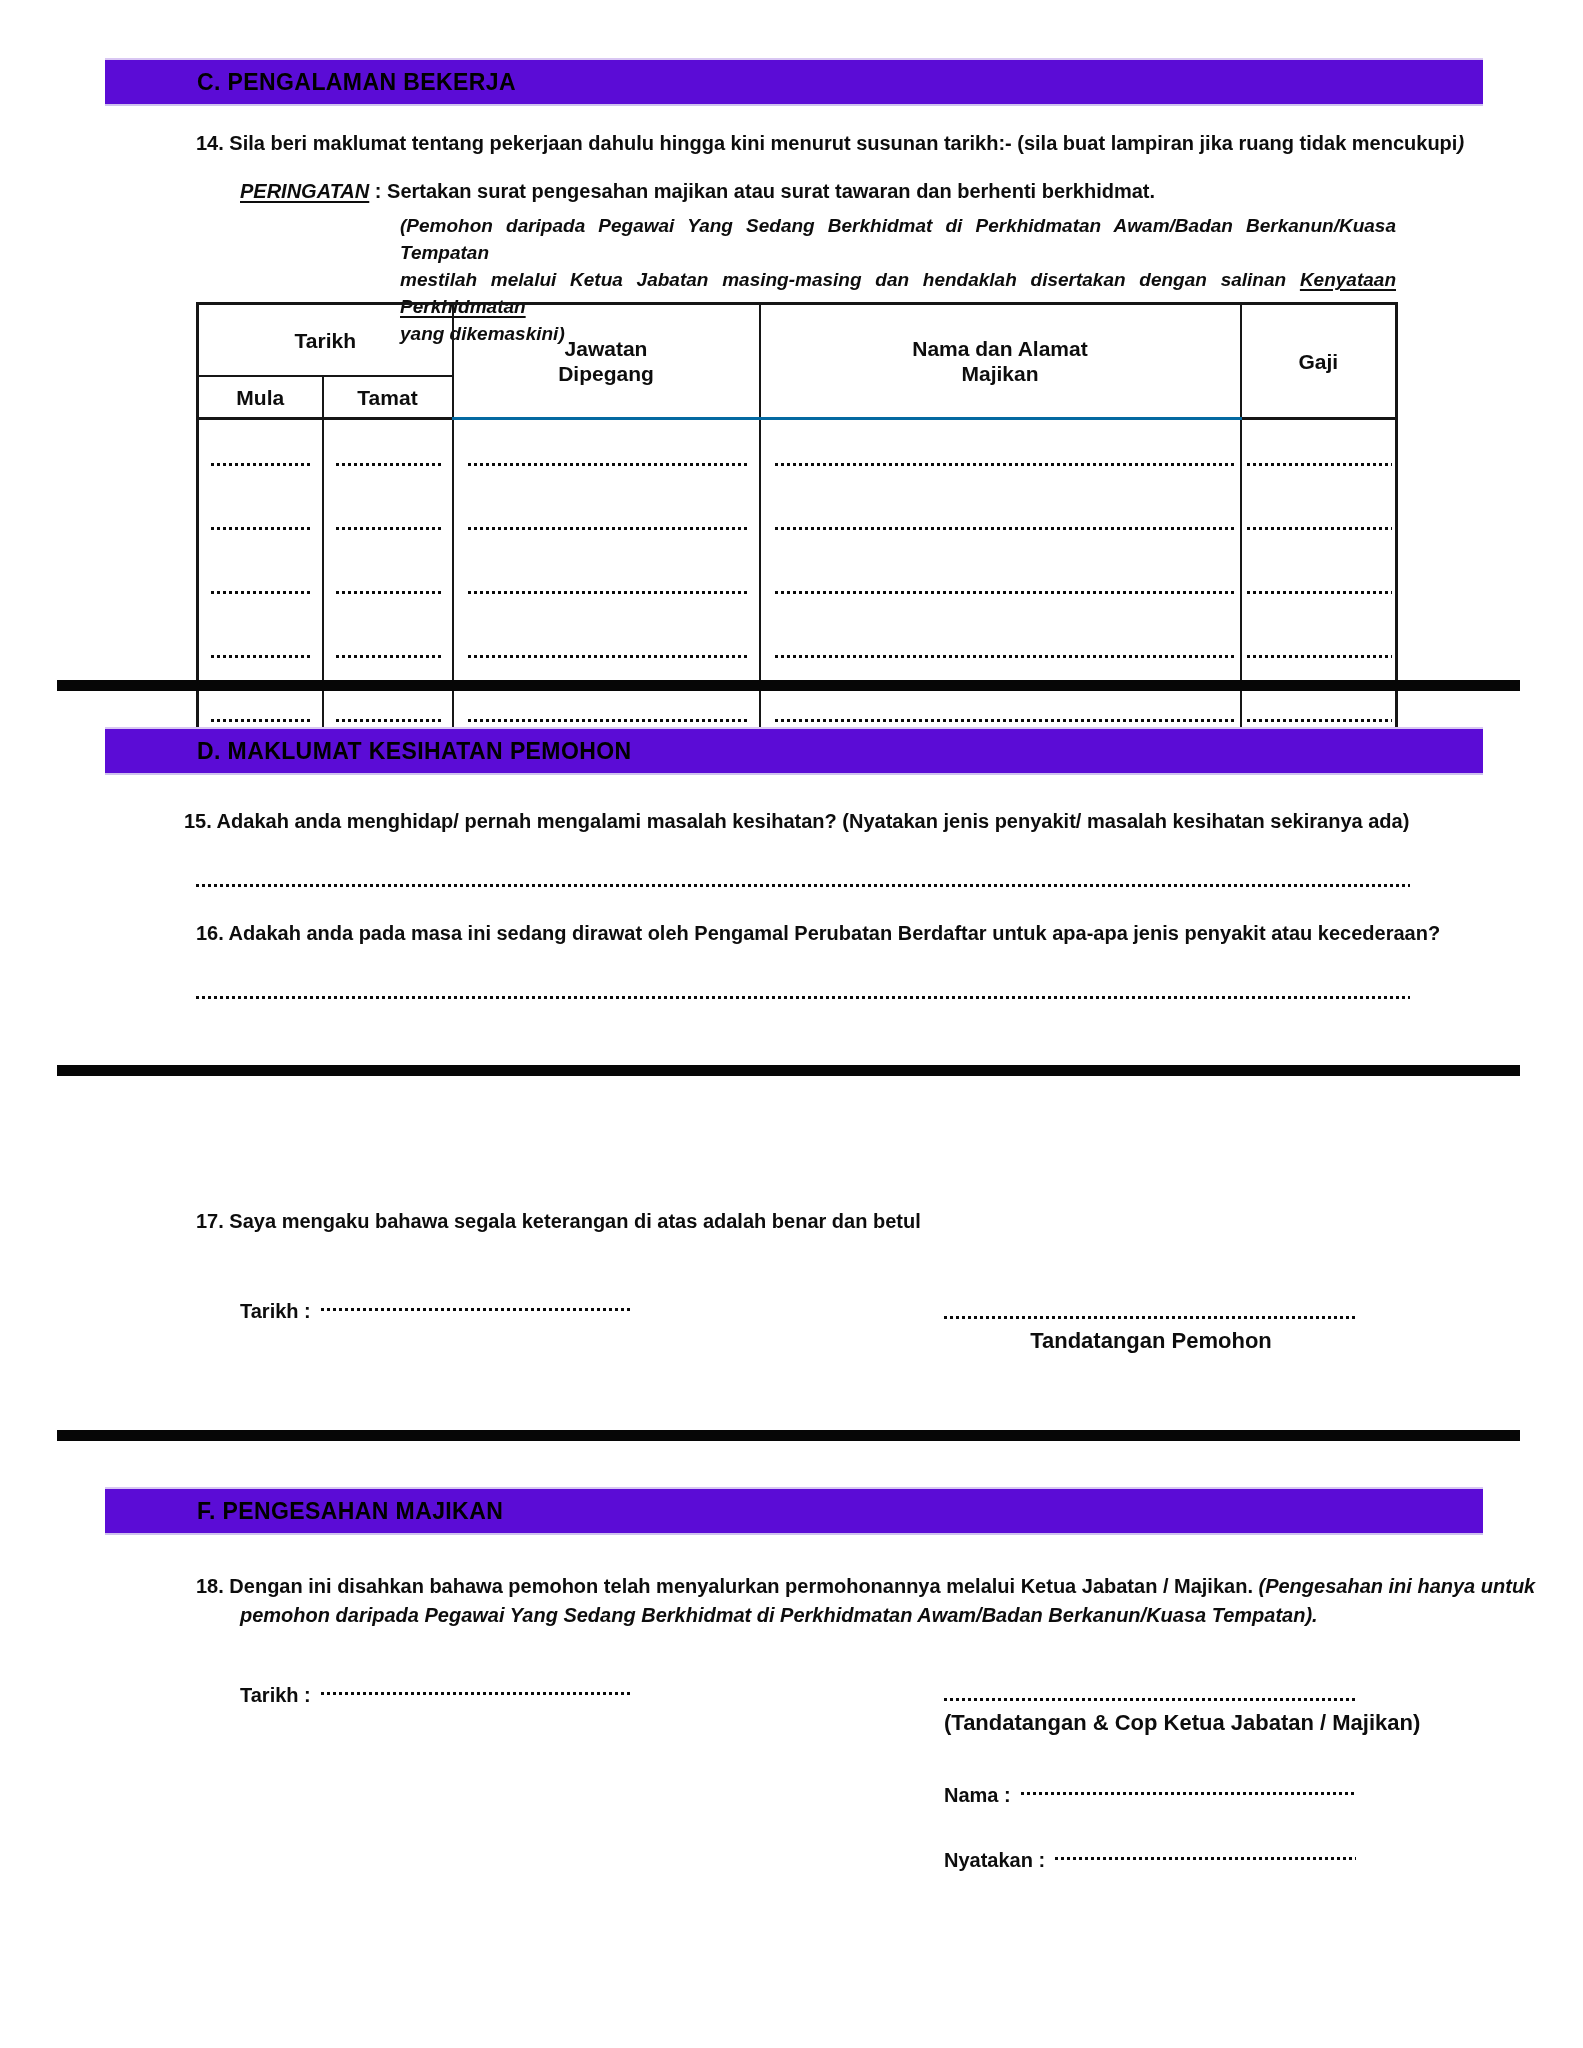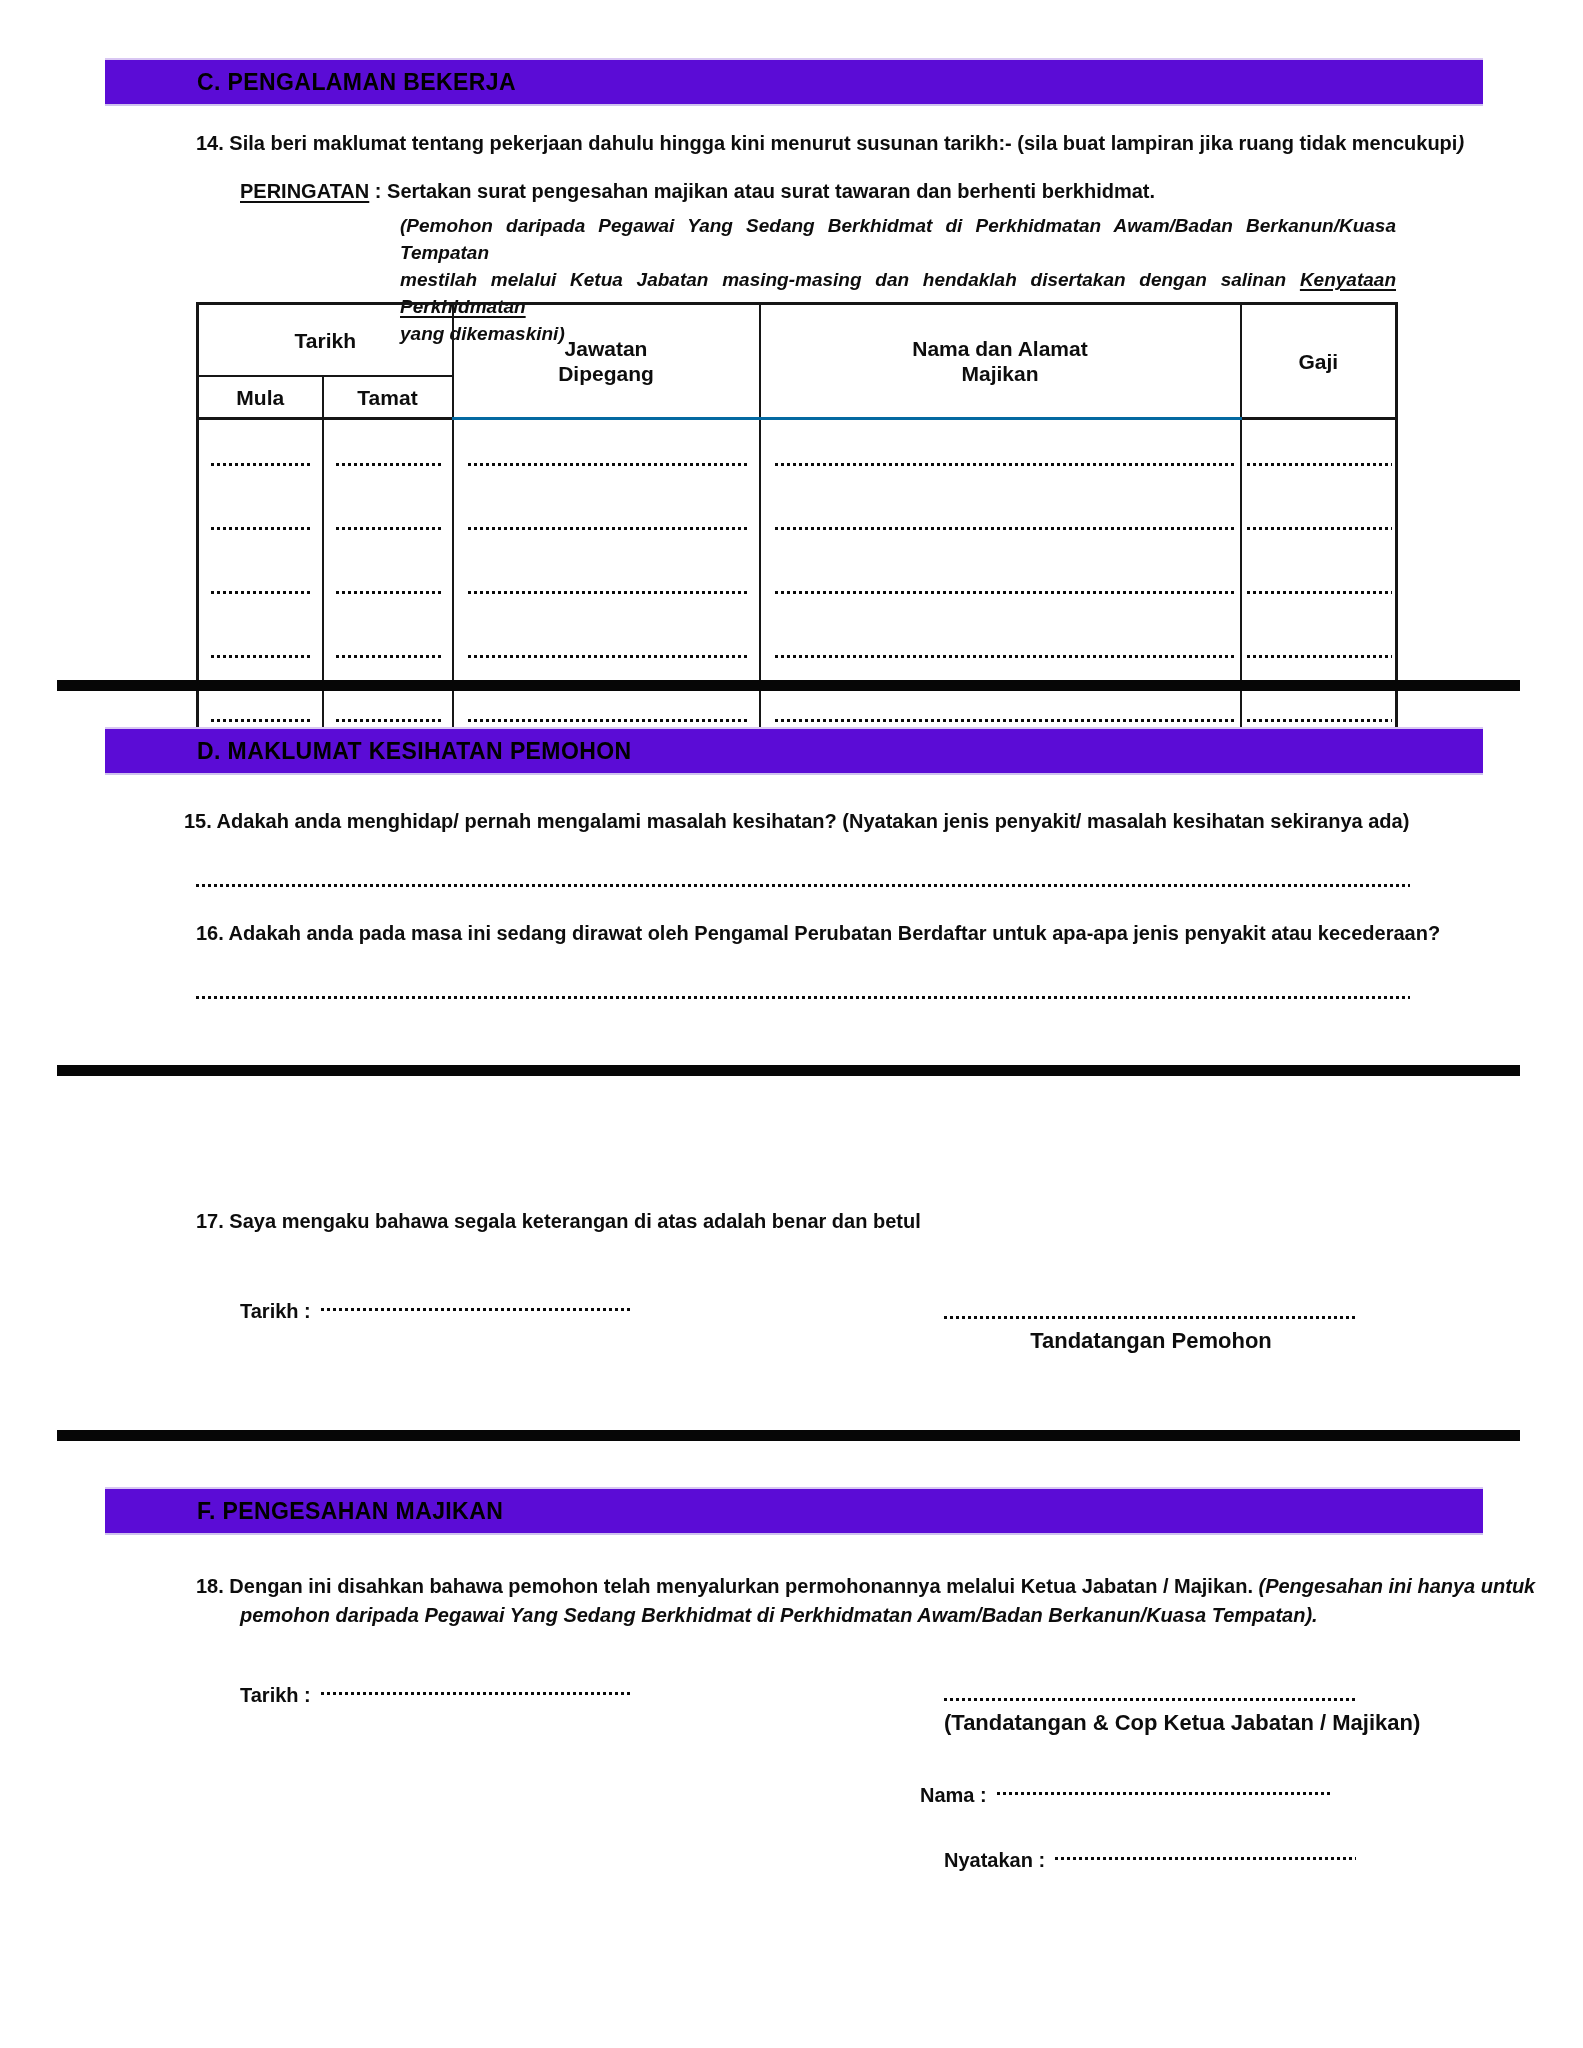--- a/index.html
+++ b/index.html
@@ -12,21 +12,21 @@
   .sbar {
     position:absolute; left:105px; width:1378px; height:48px;
     background:#5B0CD6; box-sizing:border-box;
     border-top:2px solid #d9c7f3; border-bottom:2px solid #cfc2ee;
     display:flex; align-items:center; padding-left:92px;
     font-size:23px; letter-spacing:0.4px; color:#000;
   }
   
   .hsep { position:absolute; left:57px; width:1463px; height:11px; background:#060606; }
   .txt { position:absolute; font-size:20px; white-space:nowrap; }
-  .u { text-decoration:underline; text-decoration-thickness:2px; text-underline-offset:3px; }
+  .u { text-decoration:underline; text-decoration-thickness:2px; text-underline-offset:3px;font-style:italic; }
   i, .it { font-style:italic; }
   
   .note { position:absolute; left:400px; top:212px; width:996px; font-size:19px; font-style:italic; line-height:27px; }
   .jl { text-align:justify; text-align-last:justify; }
   
   .dots { display:block; height:3px; background-image:repeating-linear-gradient(90deg,#0b0b0b 0 3px,transparent 3px 6px); }
   .answer-dots { position:absolute; left:196px; width:1214px; height:3px; }
   .fieldrow { position:absolute; display:flex; align-items:center; font-size:20px; }
   .fieldrow .label { white-space:nowrap; }
   .fieldrow .leader { flex:1 1 auto; margin:0 0 4px 10px; }
@@ -237,21 +237,21 @@
   <div class="fieldrow" style="left:240px; top:1684px; width:392px;">
     <span class="label">Tarikh :</span>
     <span class="dots leader"></span>
   </div>
 
   <div class="sigblock" style="top:1682px;">
     <span class="dots" style="margin-top:16px;"></span>
     <div class="caption">(Tandatangan &amp; Cop Ketua Jabatan / Majikan)</div>
   </div>
 
-  <div class="fieldrow" style="left:920px; top:1784px; width:412px;">
+  <div class="fieldrow" style="left:944px; top:1784px; width:412px;">
     <span class="label">Nama :</span>
     <span class="dots leader"></span>
   </div>
 
   <div class="fieldrow" style="left:944px; top:1849px; width:412px;">
     <span class="label">Nyatakan :</span>
     <span class="dots leader"></span>
   </div>
 
 </div>

